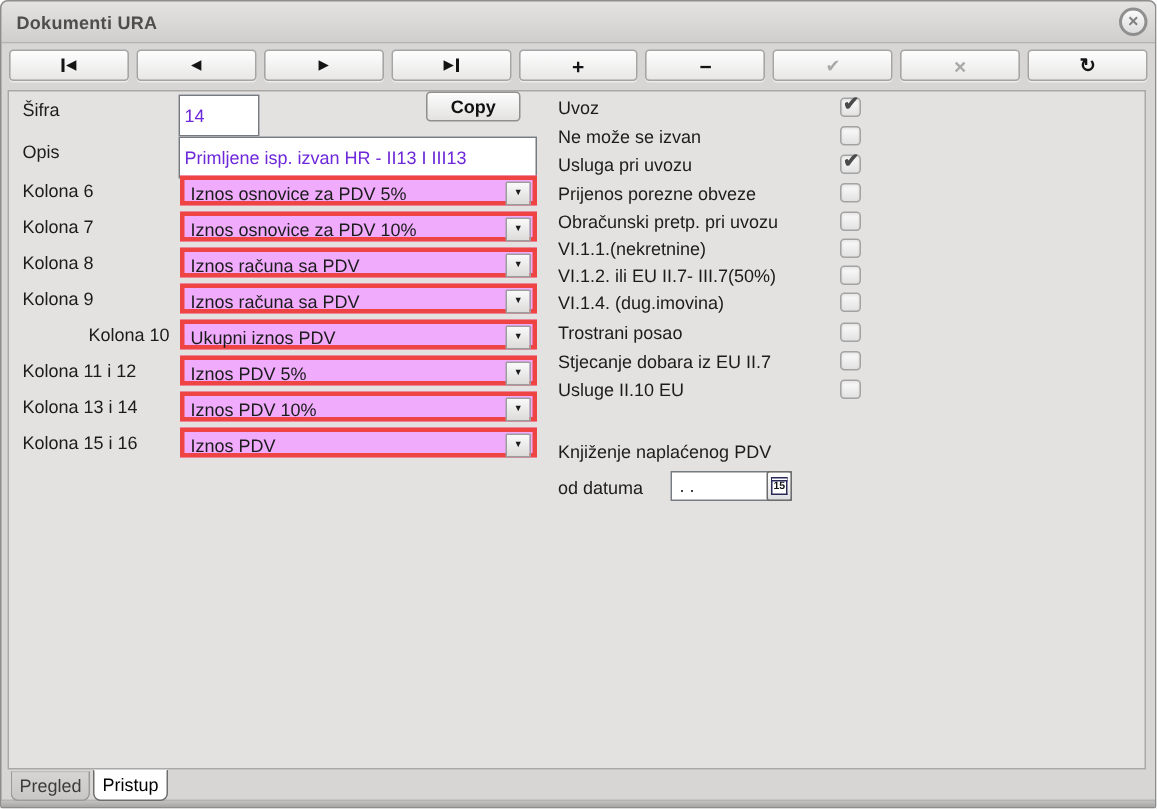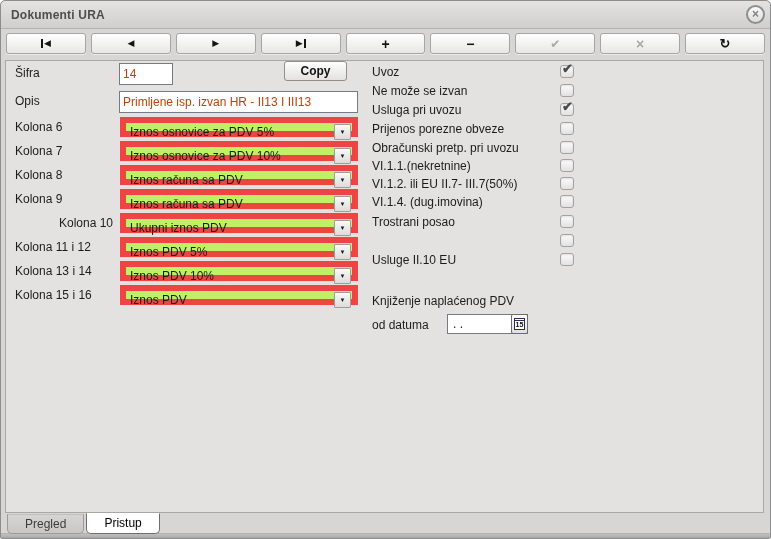--- a/index.html
+++ b/index.html
@@ -55,36 +55,36 @@
 
   
   .panel {
     position:absolute; left:4px; right:6px; top:59px; height:453px;
     background:#e3e2e1;
     border:1px solid #a9a8a7;
   }
   .lbl { position:absolute; white-space:nowrap; }
 
   .tinput {
-    position:absolute; height:22px;
+    position:absolute; height:28px;
     background:#ffffff; border:1px solid #767b82;
-    font-family:"Liberation Sans", sans-serif; font-size:12px; color:#c2410c;
+    font-family:"Liberation Sans", sans-serif; font-size:12px; color:#6d28d9;
     padding:0 3px;
   }
 
   .btn-copy {
     position:absolute; left:278px; top:0; width:63px; height:20px;
     border:1px solid #8f8f8f; border-radius:3px;
     background:linear-gradient(#fdfdfd,#e3e2e1);
     font-family:"Liberation Sans", sans-serif; font-size:12px; font-weight:bold; color:#111;
   }
 
   .select {
     position:absolute; left:114px; width:238px; height:20px;
-    background:#bef264; border:6px solid #ef4444; cursor:default;
+    background:#f0abfc; border:3px solid #ef4444; cursor:default;
   }
   .select .txt { position:absolute; left:4px; top:2px; white-space:nowrap; }
   .select .arrow-btn {
     position:absolute; right:1px; top:1px; width:17px; height:16px;
     border:1px solid #9d9d9d; border-radius:1px;
     background:linear-gradient(#f9f9f9,#dddcdb);
     display:flex; align-items:center; justify-content:center;
     font-size:6px; color:#1a1a1a;
   }
 
@@ -115,21 +115,21 @@
   }
   .cal-icon {
     width:11px; height:12px; border:1px solid #2a2a5a; border-top:3px double #2a2a5a;
     background:#fff; font-size:7px; font-weight:bold; color:#111;
     text-align:center; line-height:8px;
   }
 
   
   .tabs { position:absolute; left:6px; top:513px; display:flex; gap:2px; z-index:2; }
   .tab {
-    height:20px; line-height:19px; padding:0 17px;
+    height:20px; line-height:19px; padding:0 5px;
     border:1px solid #9a9a9a; border-top:1px solid #c0bfbe;
     border-radius:0 0 5px 5px;
     background:linear-gradient(#d6d5d4,#c8c7c6);
     color:#3c3c3c; cursor:default;
   }
   .tab.active {
     background:#ffffff; color:#000;
     border-color:#6e6e6e; border-top-color:#ffffff;
     height:21px; margin-top:-1px;
   }
@@ -276,20 +276,21 @@
     <span class="cb-label" style="top:134px;">VI.1.4. (dug.imovina)</span>
     <span class="cb-box" style="top:134px;">
         <span class="checkmark"></span>
       </span>
 
     <span class="cb-label" style="top:154px;">Trostrani posao</span>
     <span class="cb-box" style="top:154px;">
         <span class="checkmark"></span>
       </span>
 
+    <span class="cb-label" style="top:173px;">Stjecanje dobara iz EU II.7</span>
     <span class="cb-box" style="top:173px;">
         <span class="checkmark"></span>
       </span>
 
     <span class="cb-label" style="top:192px;">Usluge II.10 EU</span>
     <span class="cb-box" style="top:192px;">
         <span class="checkmark"></span>
       </span>
 
     <span class="lbl" style="left:366px; top:233px;">Knjiženje naplaćenog PDV</span>

